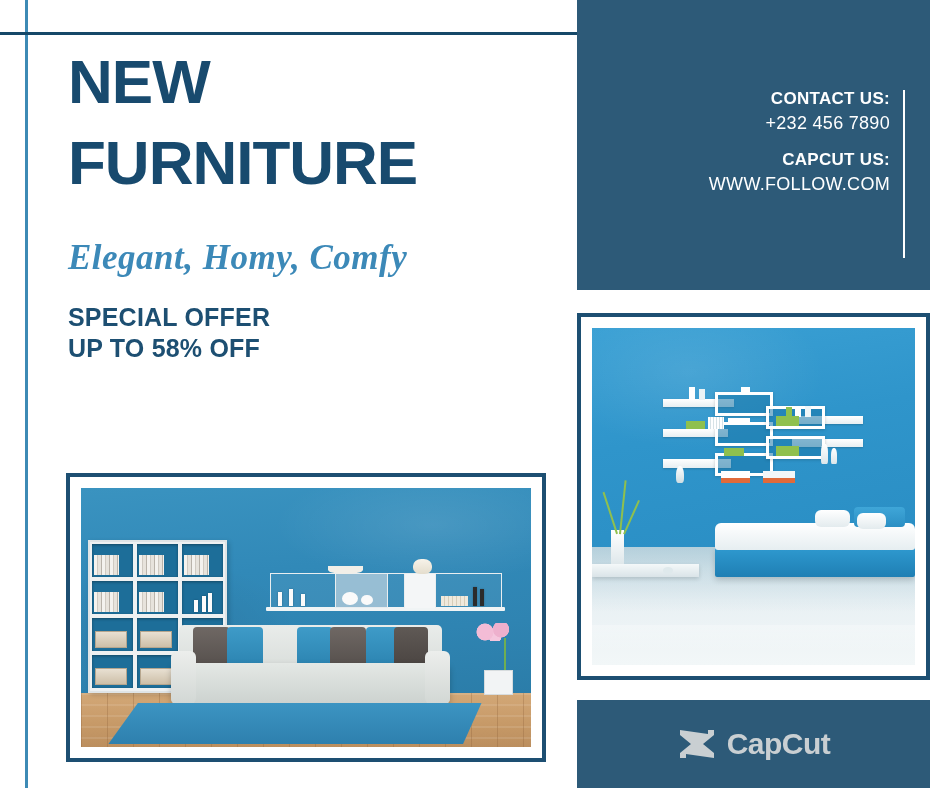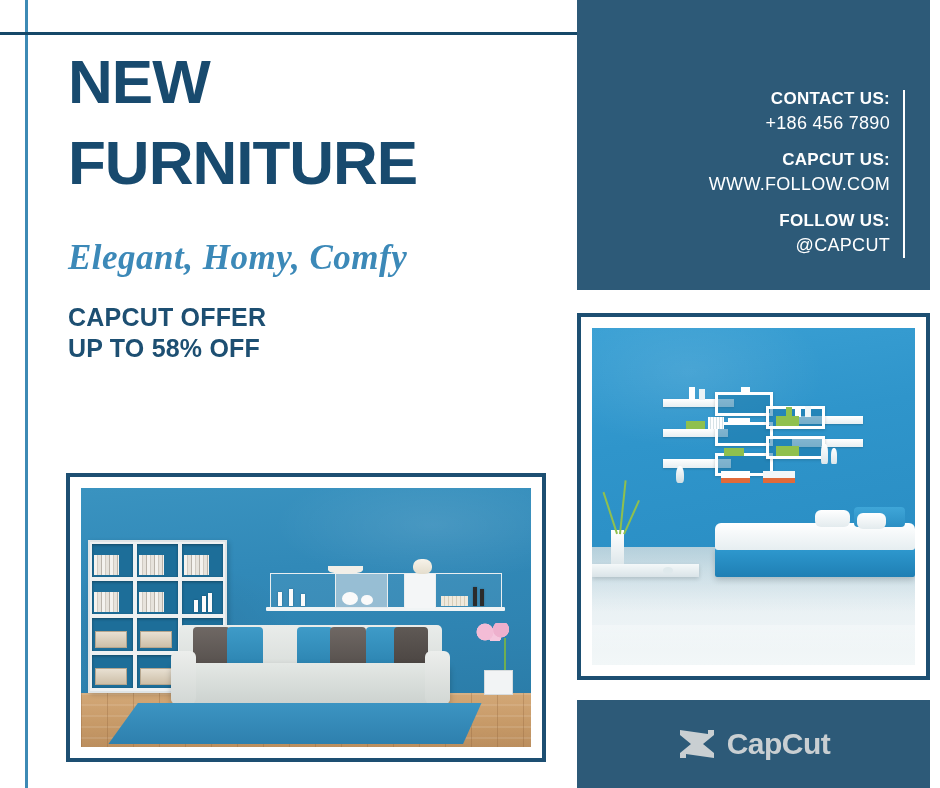--- a/index.html
+++ b/index.html
@@ -359,41 +359,37 @@
 
   <div class="v-rule"></div>
   <div class="h-rule"></div>
 
   <div class="panel" id="contact-panel"></div>
   <div class="contact-divider"></div>
 
   <div class="contact-inner">
     <div class="contact-group">
       <div class="contact-label">CONTACT US:</div>
-      <div class="contact-value">+186 456 7890</div>
+      <div class="contact-value">+232 456 7890</div>
     </div>
     <div class="contact-group">
       <div class="contact-label">CAPCUT US:</div>
       <div class="contact-value">WWW.FOLLOW.COM</div>
     </div>
-    <div class="contact-group">
-      <div class="contact-label">FOLLOW US:</div>
-      <div class="contact-value">@CAPCUT</div>
-    </div>
   </div>
 
   <div id="headline">
     <div class="headline-line">NEW</div>
     <div class="headline-line second">FURNITURE</div>
   </div>
 
   <div id="subtitle">Elegant, Homy, Comfy</div>
 
   <div id="offer">
-    <div class="offer-line">CAPCUT OFFER</div>
+    <div class="offer-line">SPECIAL OFFER</div>
     <div class="offer-line">UP TO 58% OFF</div>
   </div>
 
 
   <div class="frame" id="living-frame">
     <div class="photo" id="living-photo">
       <div class="lr-wall"></div>
       <div class="lr-floor"></div>
 
       <div class="lr-shelf-unit" id="bookshelf">

